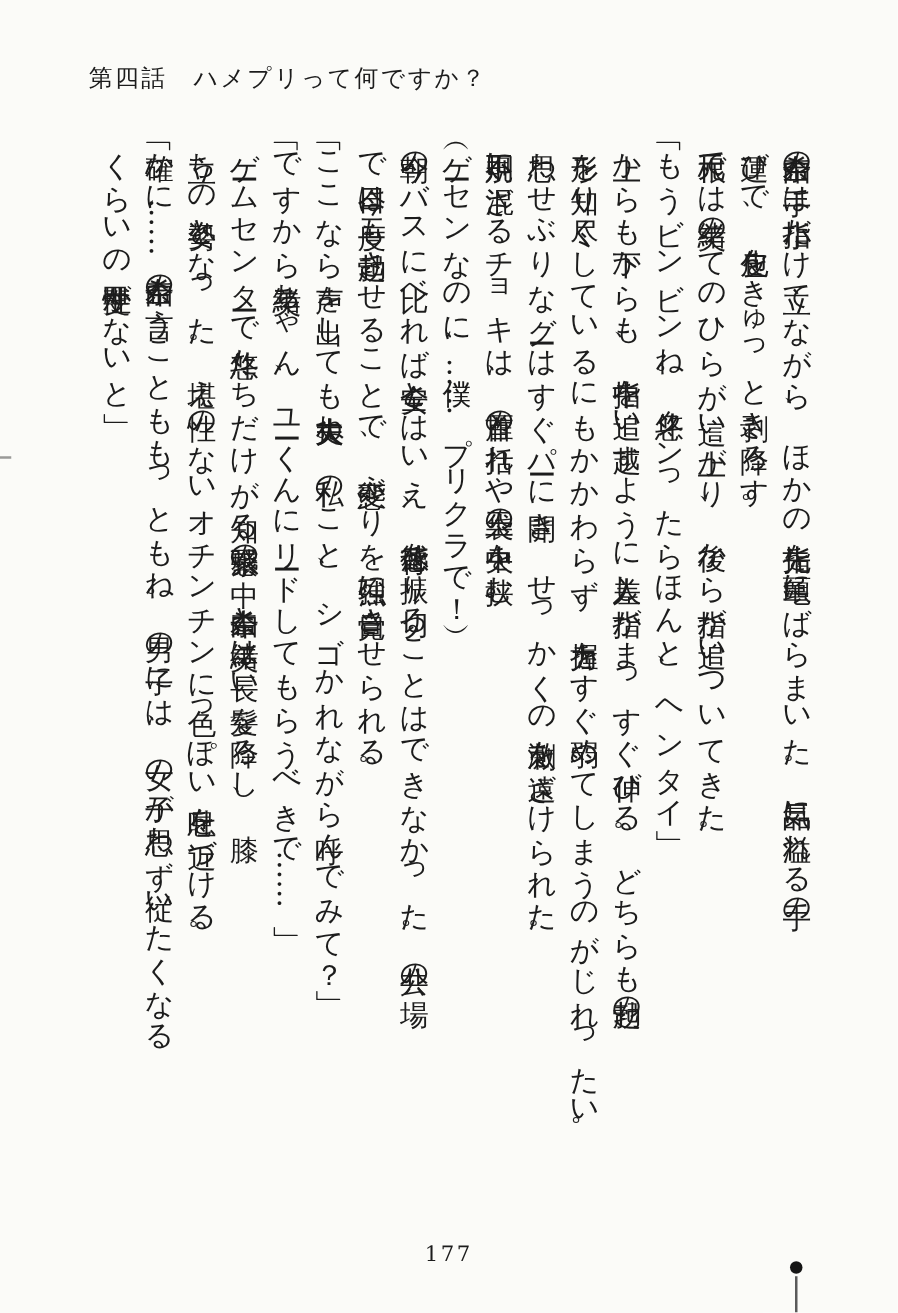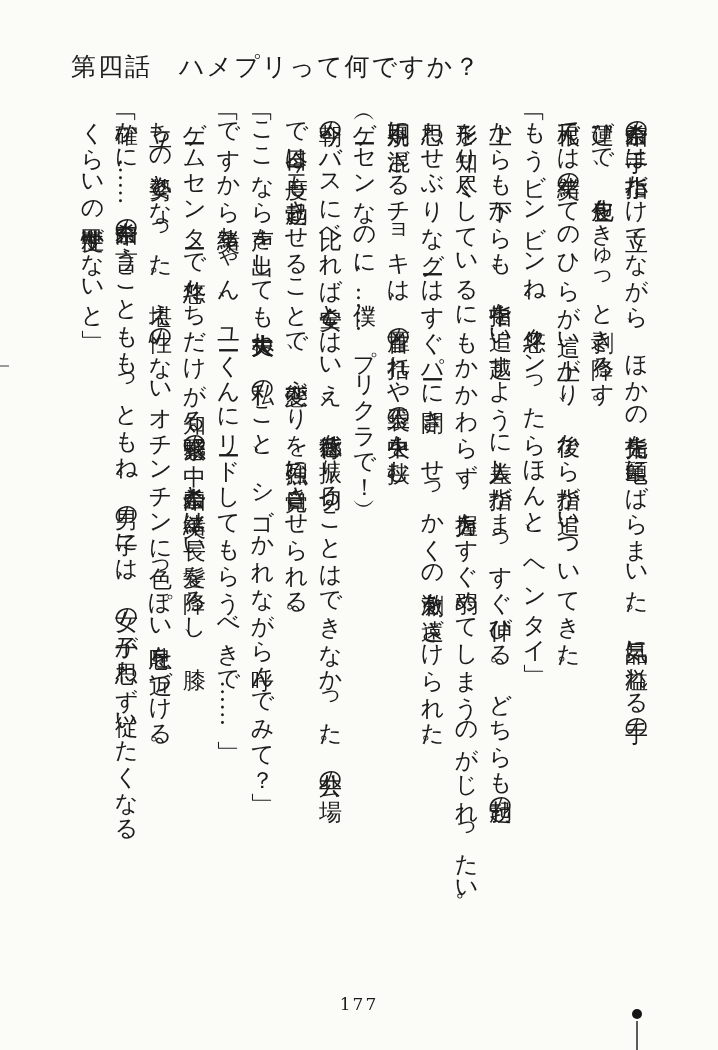--- a/index.html
+++ b/index.html
@@ -7,21 +7,21 @@
     position:relative;
     width:718px;height:1050px;
     background:#fbfbf8;
     color:#1c1c1c;
     font-family:"DejaVu Serif", serif;
     overflow:hidden;
   }
   .chapter-header{
     position:absolute;
     left:71px;top:50px;
-    font-size:25px;
+    font-size:19px;
     letter-spacing:2px;
     white-space:pre;
   }
   .text-block{
     position:absolute;
     top:106px;
     right:64px;
     height:884px;
     writing-mode:vertical-rl;
     text-orientation:mixed;

